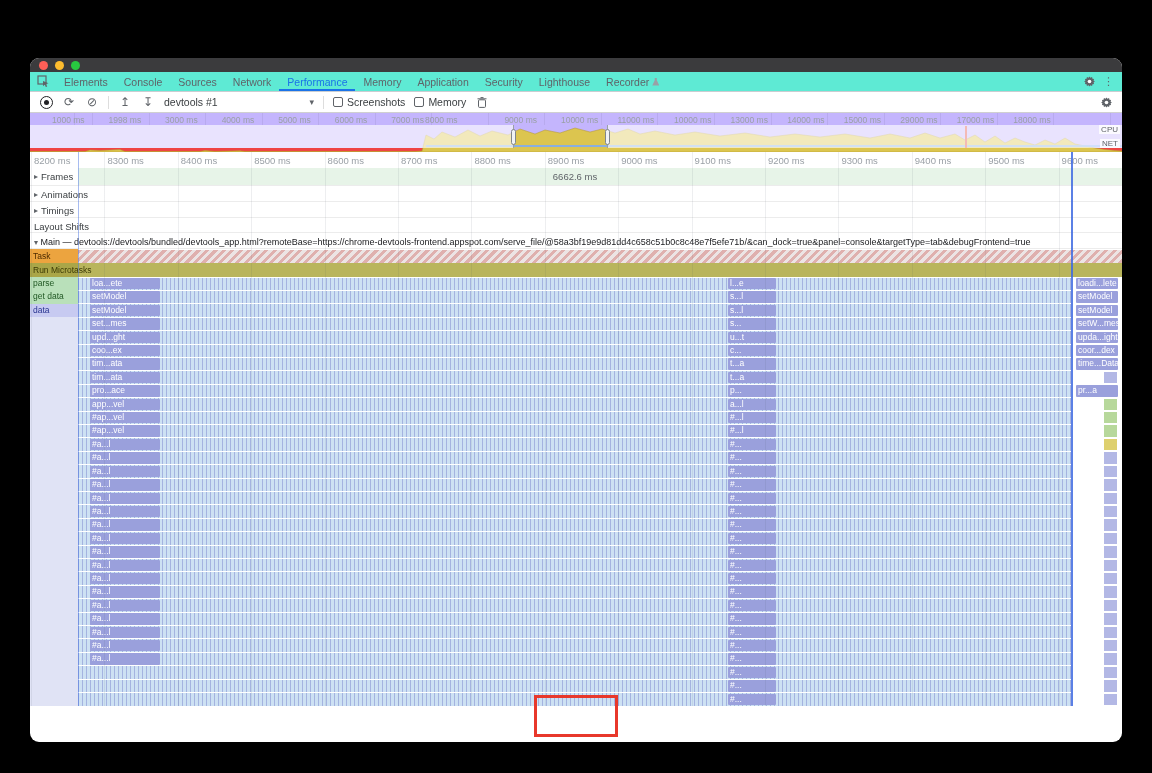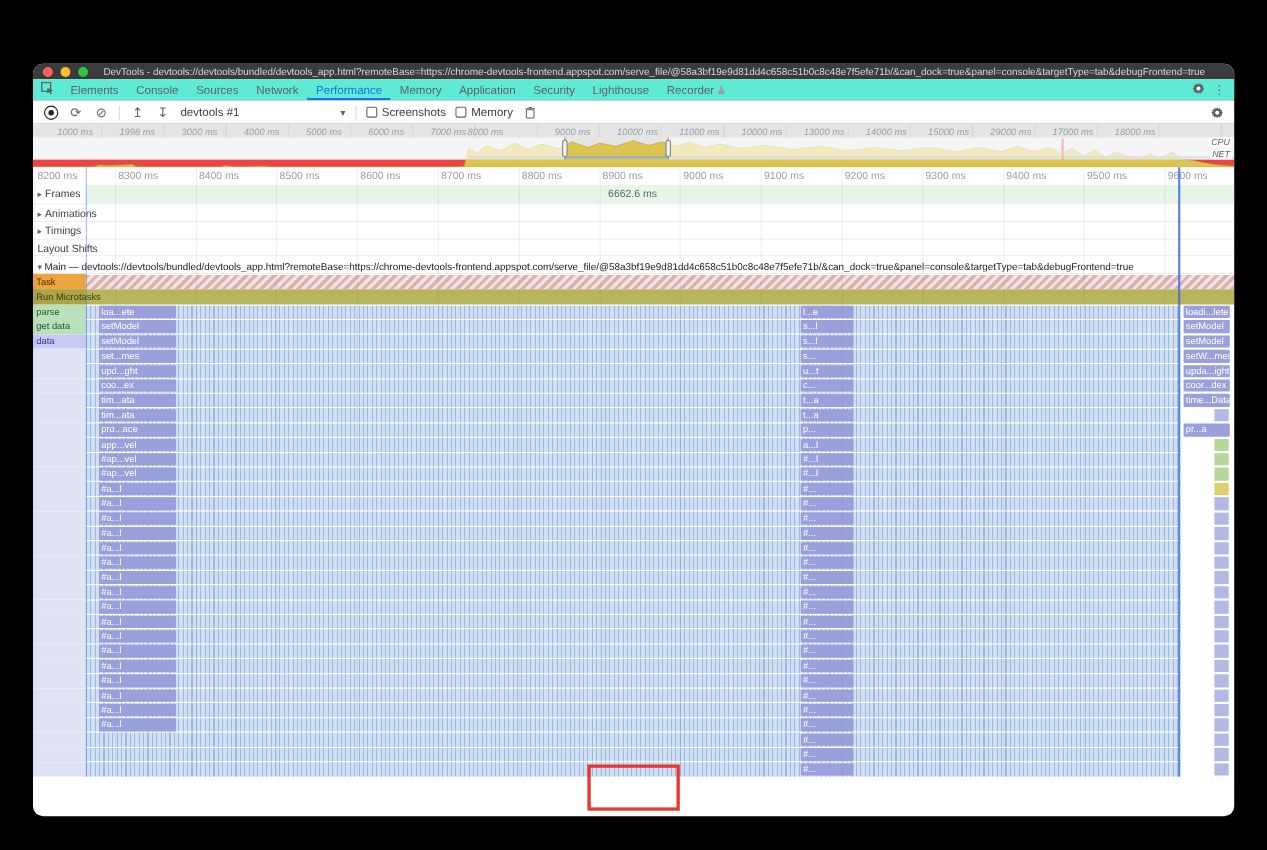--- a/index.html
+++ b/index.html
@@ -25,21 +25,21 @@
   .tb-icon{display:flex;align-items:center;justify-content:center;color:#5f6368;font-size:12px;line-height:1;width:14px;height:14px;}
   .record-btn{width:11px;height:11px;border:1.5px solid #202124;border-radius:50%;display:flex;align-items:center;justify-content:center;}
   .record-btn::after{content:"";width:5px;height:5px;background:#202124;border-radius:50%;}
   .sep{width:1px;height:13px;background:#ddd;}
   .profile-select{display:flex;align-items:center;justify-content:space-between;width:150px;color:#3c4043;}
   .dd-arrow{color:#5f6368;font-size:9px;}
   .check-group{display:flex;align-items:center;gap:4px;}
   .checkbox{width:10px;height:10px;border:1.2px solid #5f6368;border-radius:2px;background:#fff;box-sizing:border-box;}
   .toolbar-gear{margin-left:auto;padding-right:9px;}
   
-  .overview{position:absolute;top:55px;left:0;right:0;height:39px;background:#e5e5e5;border-bottom:7px solid #ef4444;box-sizing:border-box;font-style:italic;}
+  .overview{position:absolute;top:55px;left:0;right:0;height:39px;background:#c4b5fd;border-bottom:4px solid #ef4444;box-sizing:border-box;}
   .ov-labels{position:relative;height:12px;font-size:8.5px;color:#9aa0a6;background-image:repeating-linear-gradient(to right,rgba(0,0,0,.06) 0,rgba(0,0,0,.06) 1px,transparent 1px,transparent 56.55px);background-position-x:62px;}
   .ov-label{position:absolute;top:1.5px;white-space:nowrap;}
   .ov-chart{position:absolute;top:12px;left:0;right:0;bottom:0;}
   .ov-chart svg{position:absolute;left:0;top:0;}
   .net-line{position:absolute;left:396px;right:0;bottom:1px;height:2px;background:#7baaf7;opacity:.85;}
   .ov-redline{position:absolute;left:935px;top:1px;bottom:0;width:2px;background:#e04a3f;}
   .ov-dim{position:absolute;top:0;bottom:0;background:rgba(255,255,255,.62);z-index:3;}
   .ov-dim.left{left:0;width:483px;} .ov-dim.right{left:578px;right:0;}
   .ov-window{position:absolute;top:0;bottom:0;left:483px;width:95px;border-left:1px solid #9aa0a6;border-right:1px solid #9aa0a6;z-index:4;box-sizing:border-box;}
   .ov-handle{position:absolute;top:50%;transform:translateY(-50%);width:5px;height:16px;background:#f1f3f4;border:1px solid #80868b;border-radius:2.5px;box-sizing:border-box;}
@@ -89,21 +89,20 @@
 <body>
 
 <div class="win">
 
   <div class="titlebar">
     <div class="lights">
       <div class="light red"></div>
       <div class="light yellow"></div>
       <div class="light green"></div>
     </div>
-    <div class="title">DevTools - devtools://devtools/bundled/devtools_app.html?remoteBase=https://chrome-devtools-frontend.appspot.com/serve_file/@58a3bf19e9d81dd4c658c51b0c8c48e7f5efe71b/&amp;can_dock=true&amp;panel=console&amp;targetType=tab&amp;debugFrontend=true</div>
   </div>
 
   <div class="tabbar">
     <div class="inspect-btn">
       <span>
         <svg width="12" height="12" viewBox="0 0 12 12">
             <rect x="1" y="1" width="8" height="8" fill="none" stroke="#5f6368" stroke-width="1.2"></rect>
             <path d="M6 6 L11.5 8.2 L9 9 L10.2 11.5 L8.8 12 L7.8 9.5 L6 11.2 Z" fill="#5f6368"></path>
           </svg>
       </span>

